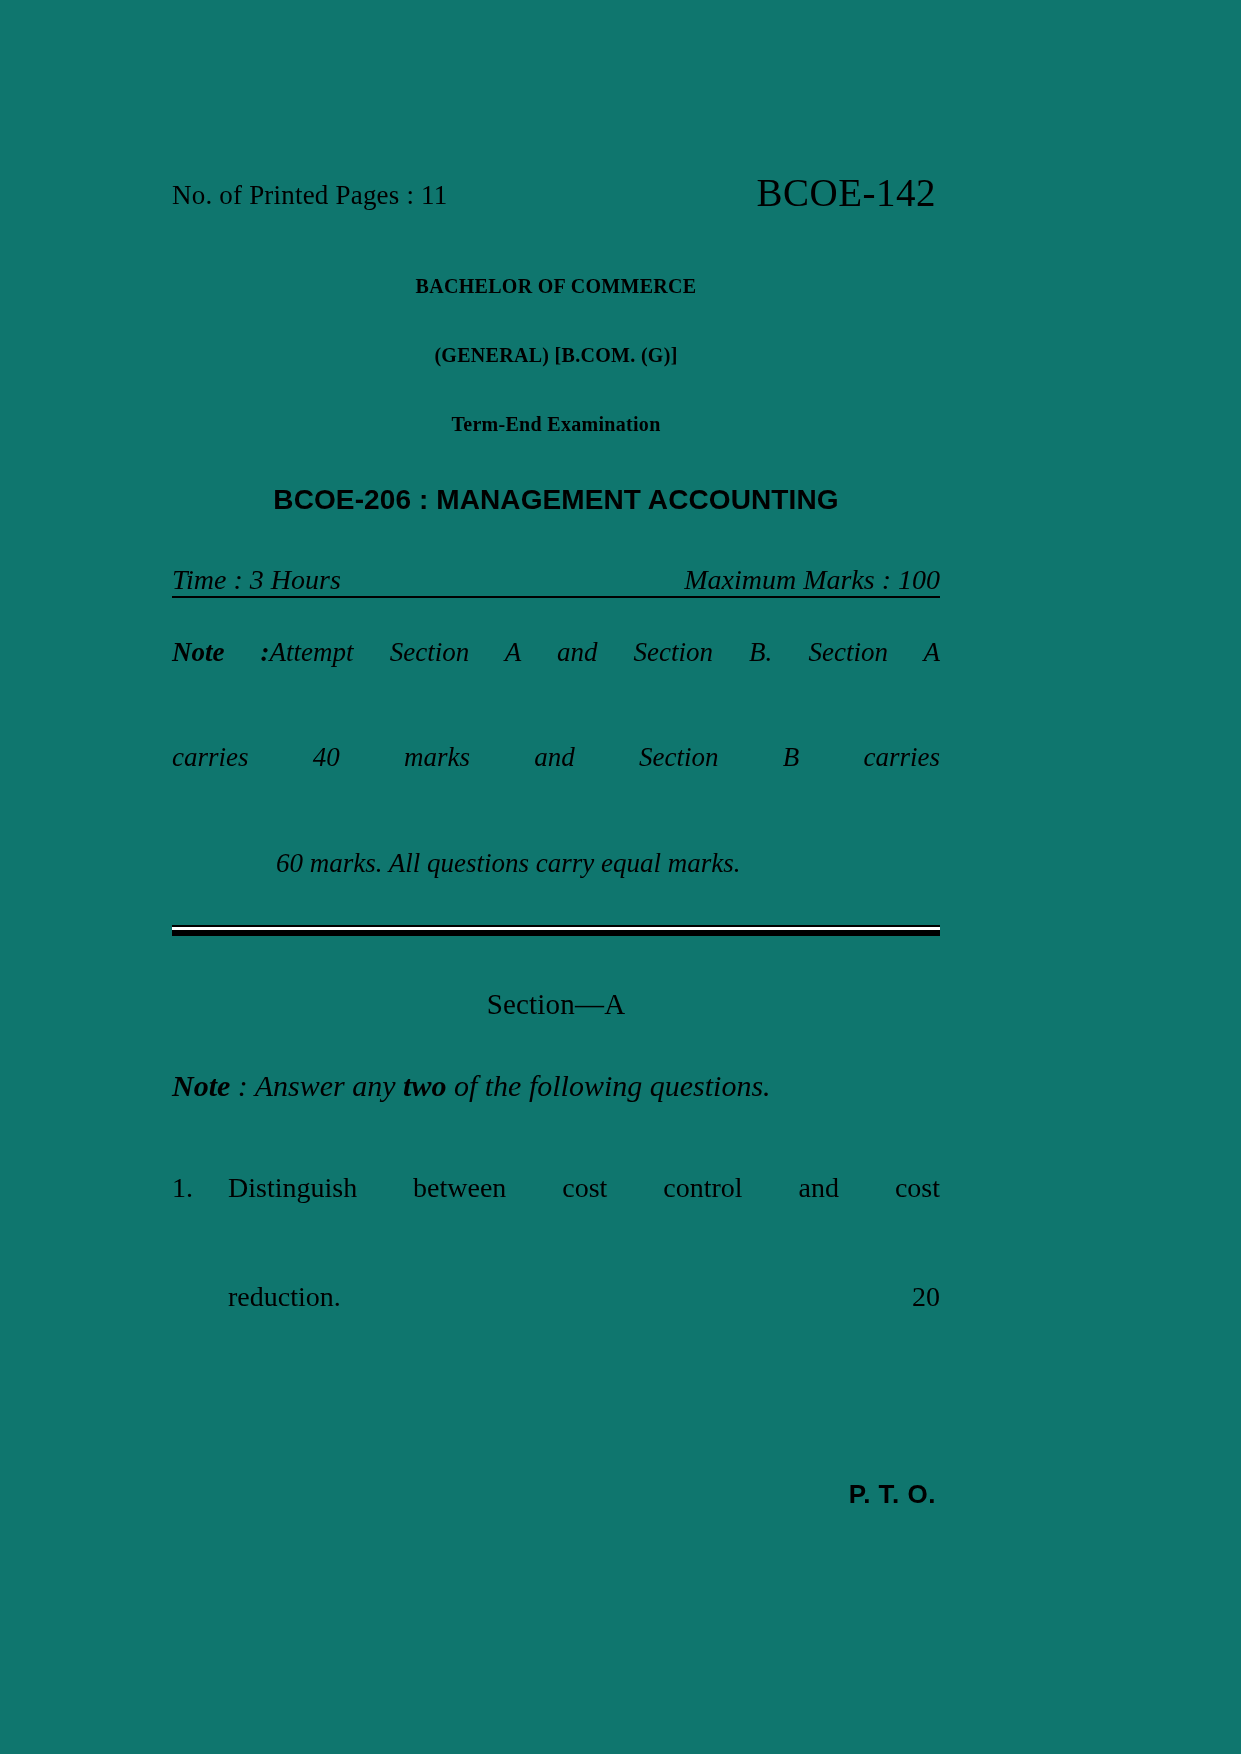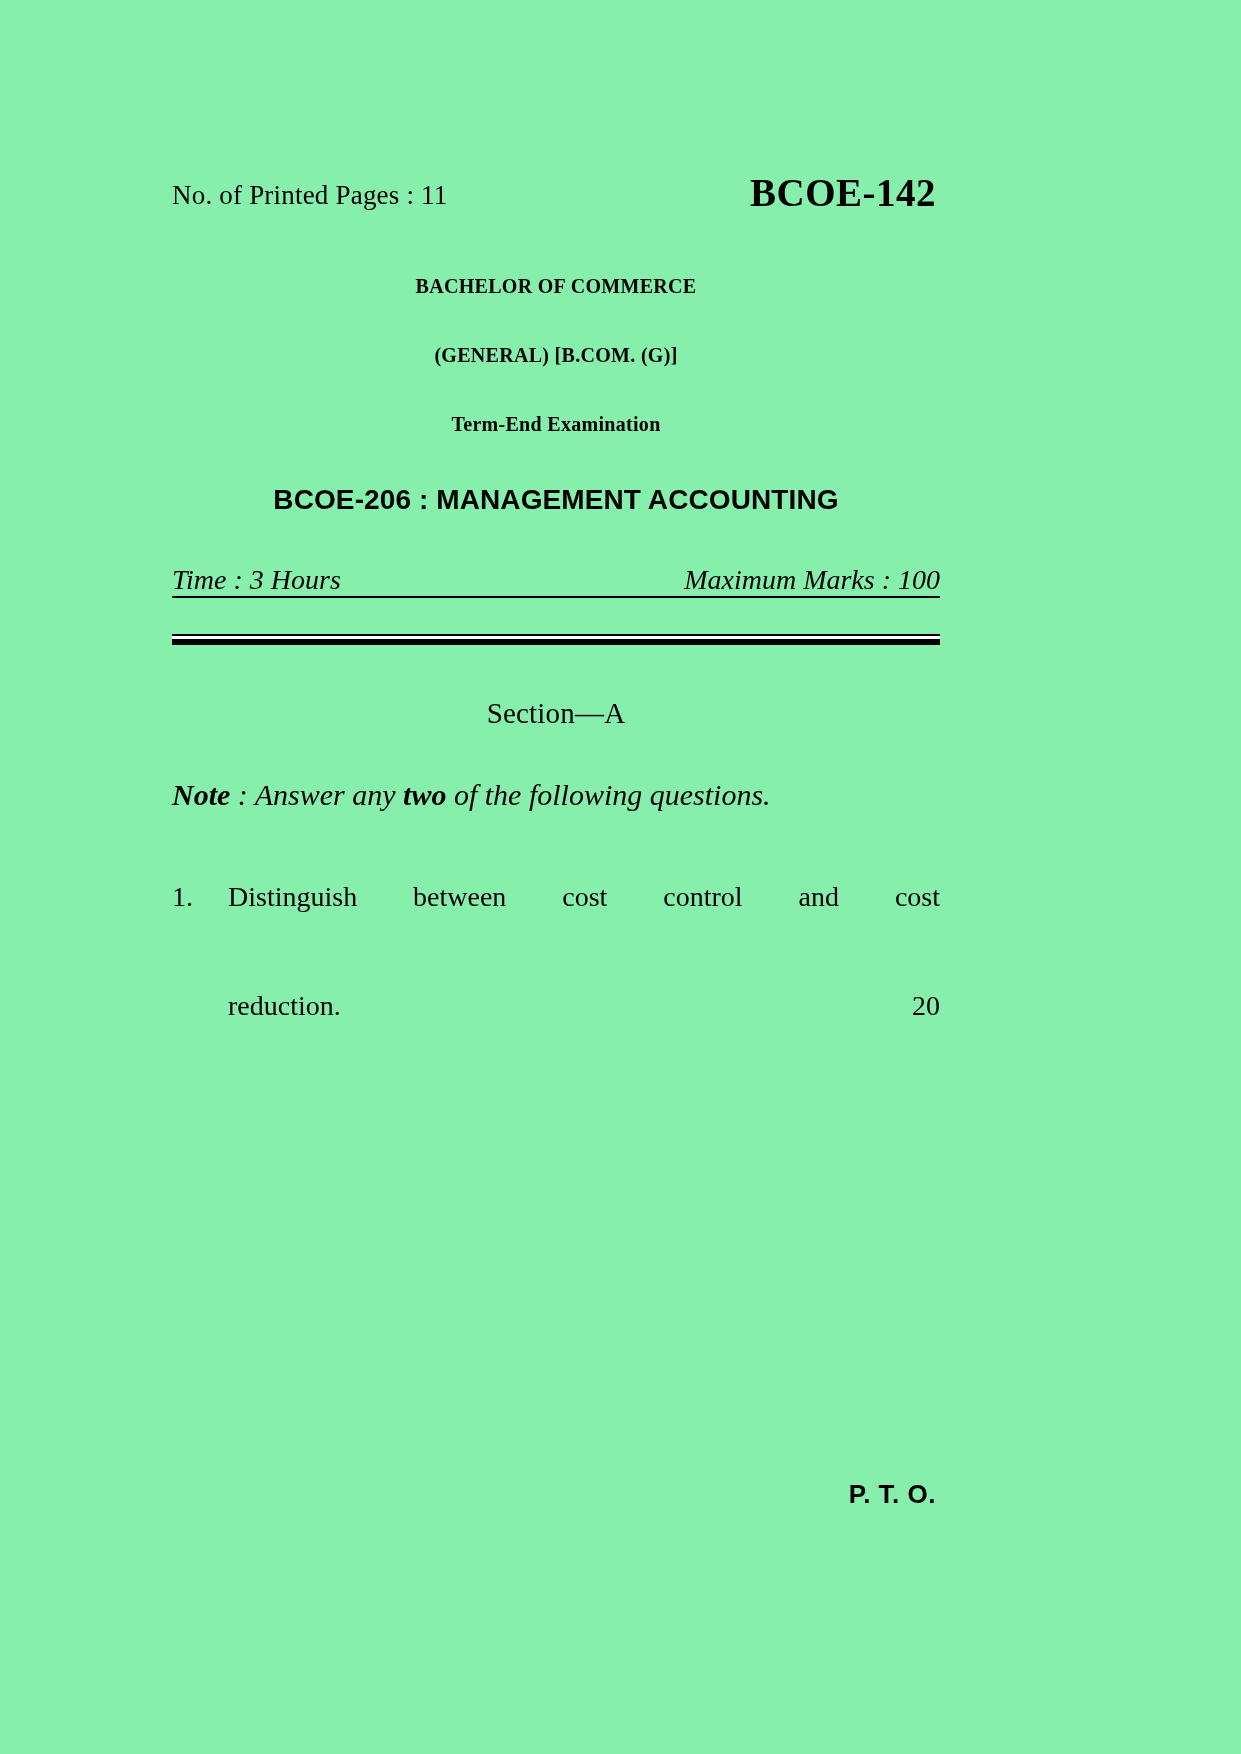--- a/index.html
+++ b/index.html
@@ -4,21 +4,21 @@
 <style>
   html, body {
     margin: 0;
     padding: 0;
     background: #ffffff;
   }
   .page {
     position: relative;
     width: 1241px;
     height: 1754px;
-    background: #86efac;
+    background: #0f766e;
     margin: 0 auto;
     overflow: hidden;
     font-family: "Liberation Serif", "DejaVu Serif", serif;
     color: #000000;
   }
   .content {
     position: absolute;
     left: 172px;
     top: 0;
     width: 768px;
@@ -31,21 +31,21 @@
     justify-content: space-between;
     margin-top: 168px;
   }
   .printed-pages {
     font-size: 27px;
     letter-spacing: 0.2px;
     white-space: nowrap;
   }
   .course-code {
     font-size: 39px;
-    font-weight: bold;
+    font-weight: normal;
     letter-spacing: 0.5px;
     white-space: nowrap;
     padding-right: 4px;
     position: relative;
     top: 2px;
   }
 
   
   .title-line {
     text-align: center;
@@ -221,20 +221,25 @@
     <div class="title-line t3">Term-End Examination</div>
 
     <div class="subject-line">BCOE-206 : MANAGEMENT ACCOUNTING</div>
 
     <div class="time-marks">
       <div class="left">Time : 3 Hours</div>
       <div class="right">Maximum Marks : 100</div>
     </div>
     <hr class="rule-thin">
 
+    <div class="note-block">
+      <div class="note-para"><span class="note-label">Note :</span><span>Attempt Section A and Section B. Section A</span></div>
+      <div class="note-para">carries 40 marks and Section B carries</div>
+      <div class="note-line-last">60 marks. All questions carry equal marks.</div>
+    </div>
 
     <div class="rule-double">
       <div class="d-thin"></div>
       <div class="d-gap"></div>
       <div class="d-thick"></div>
     </div>
 
     <div class="section-heading">Section—A</div>
 
     <div class="section-note"><span class="b">Note</span><span> : Answer any </span><span class="b">two</span><span> of the following questions.</span></div>

